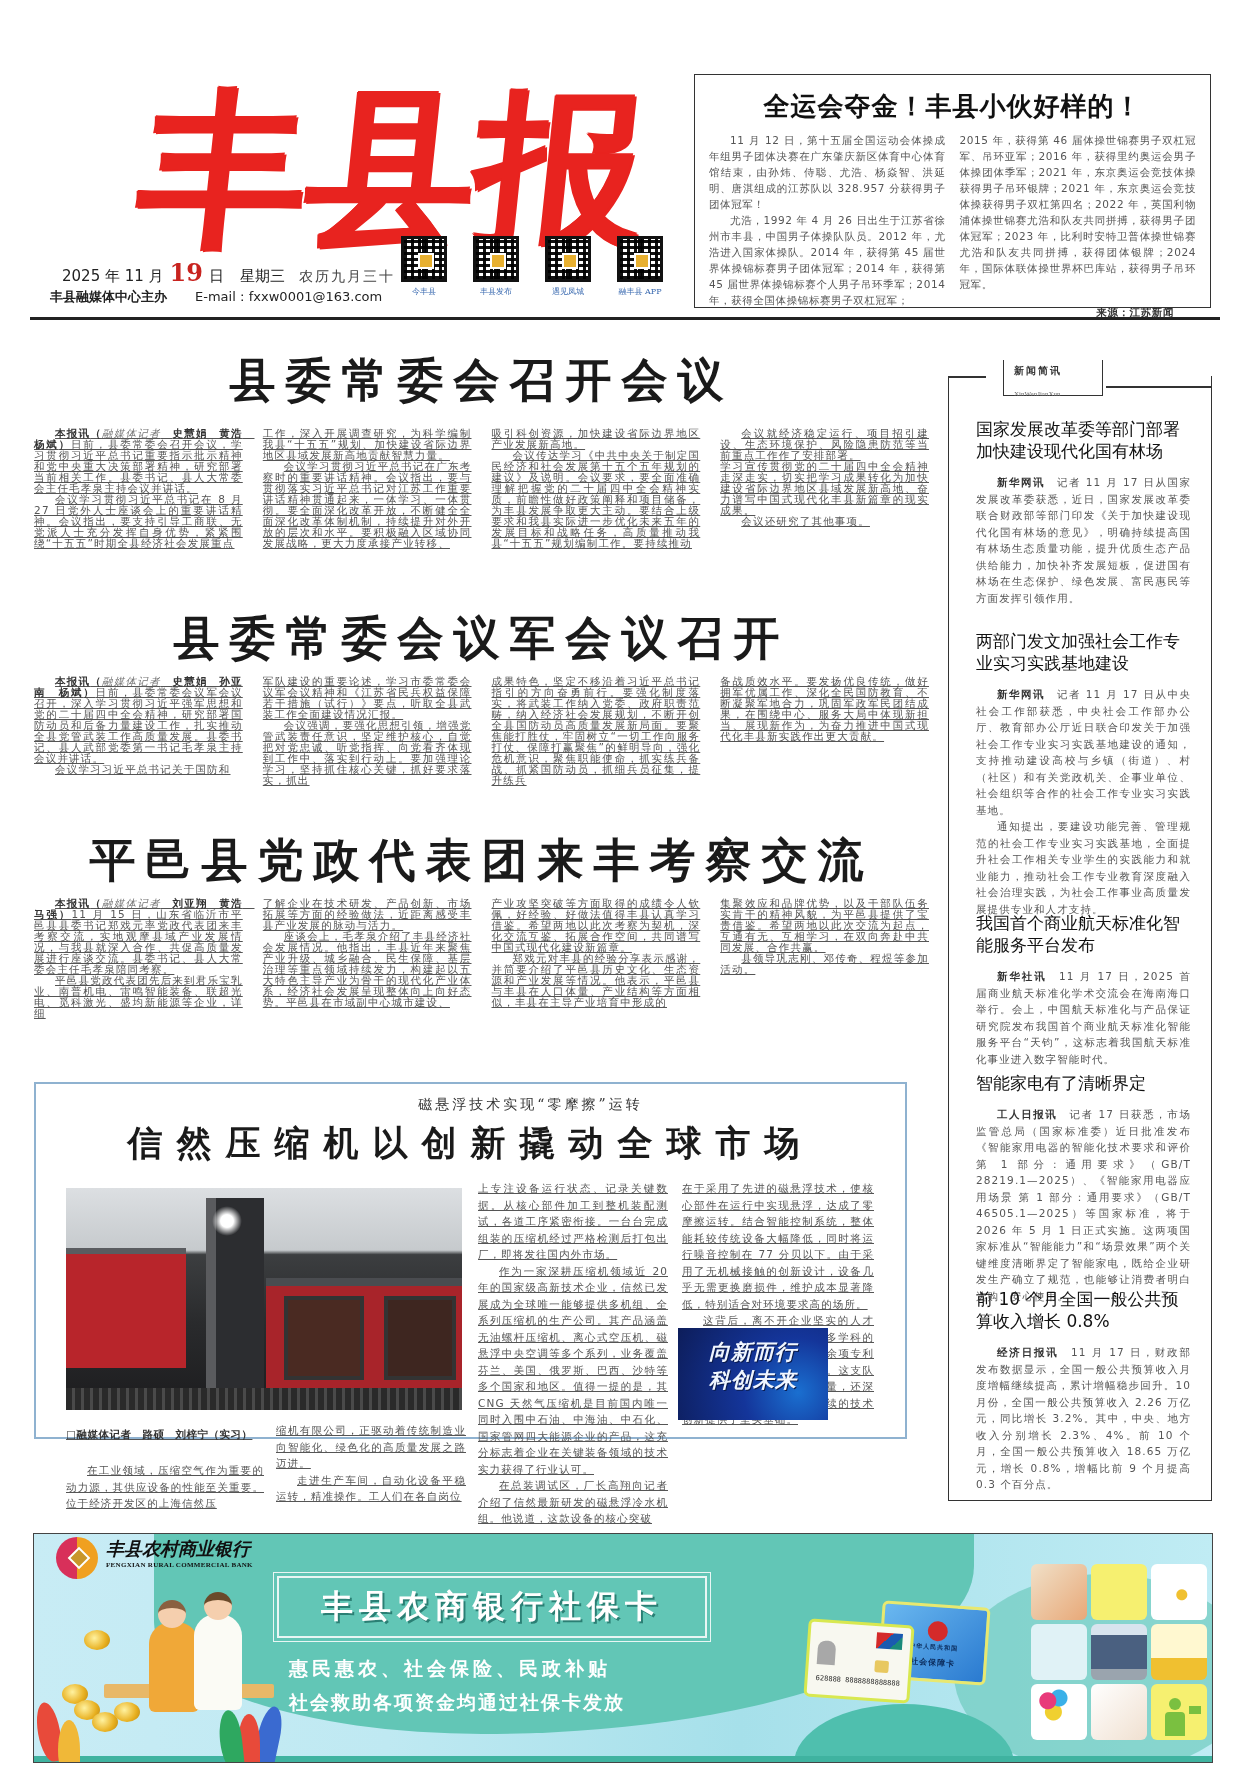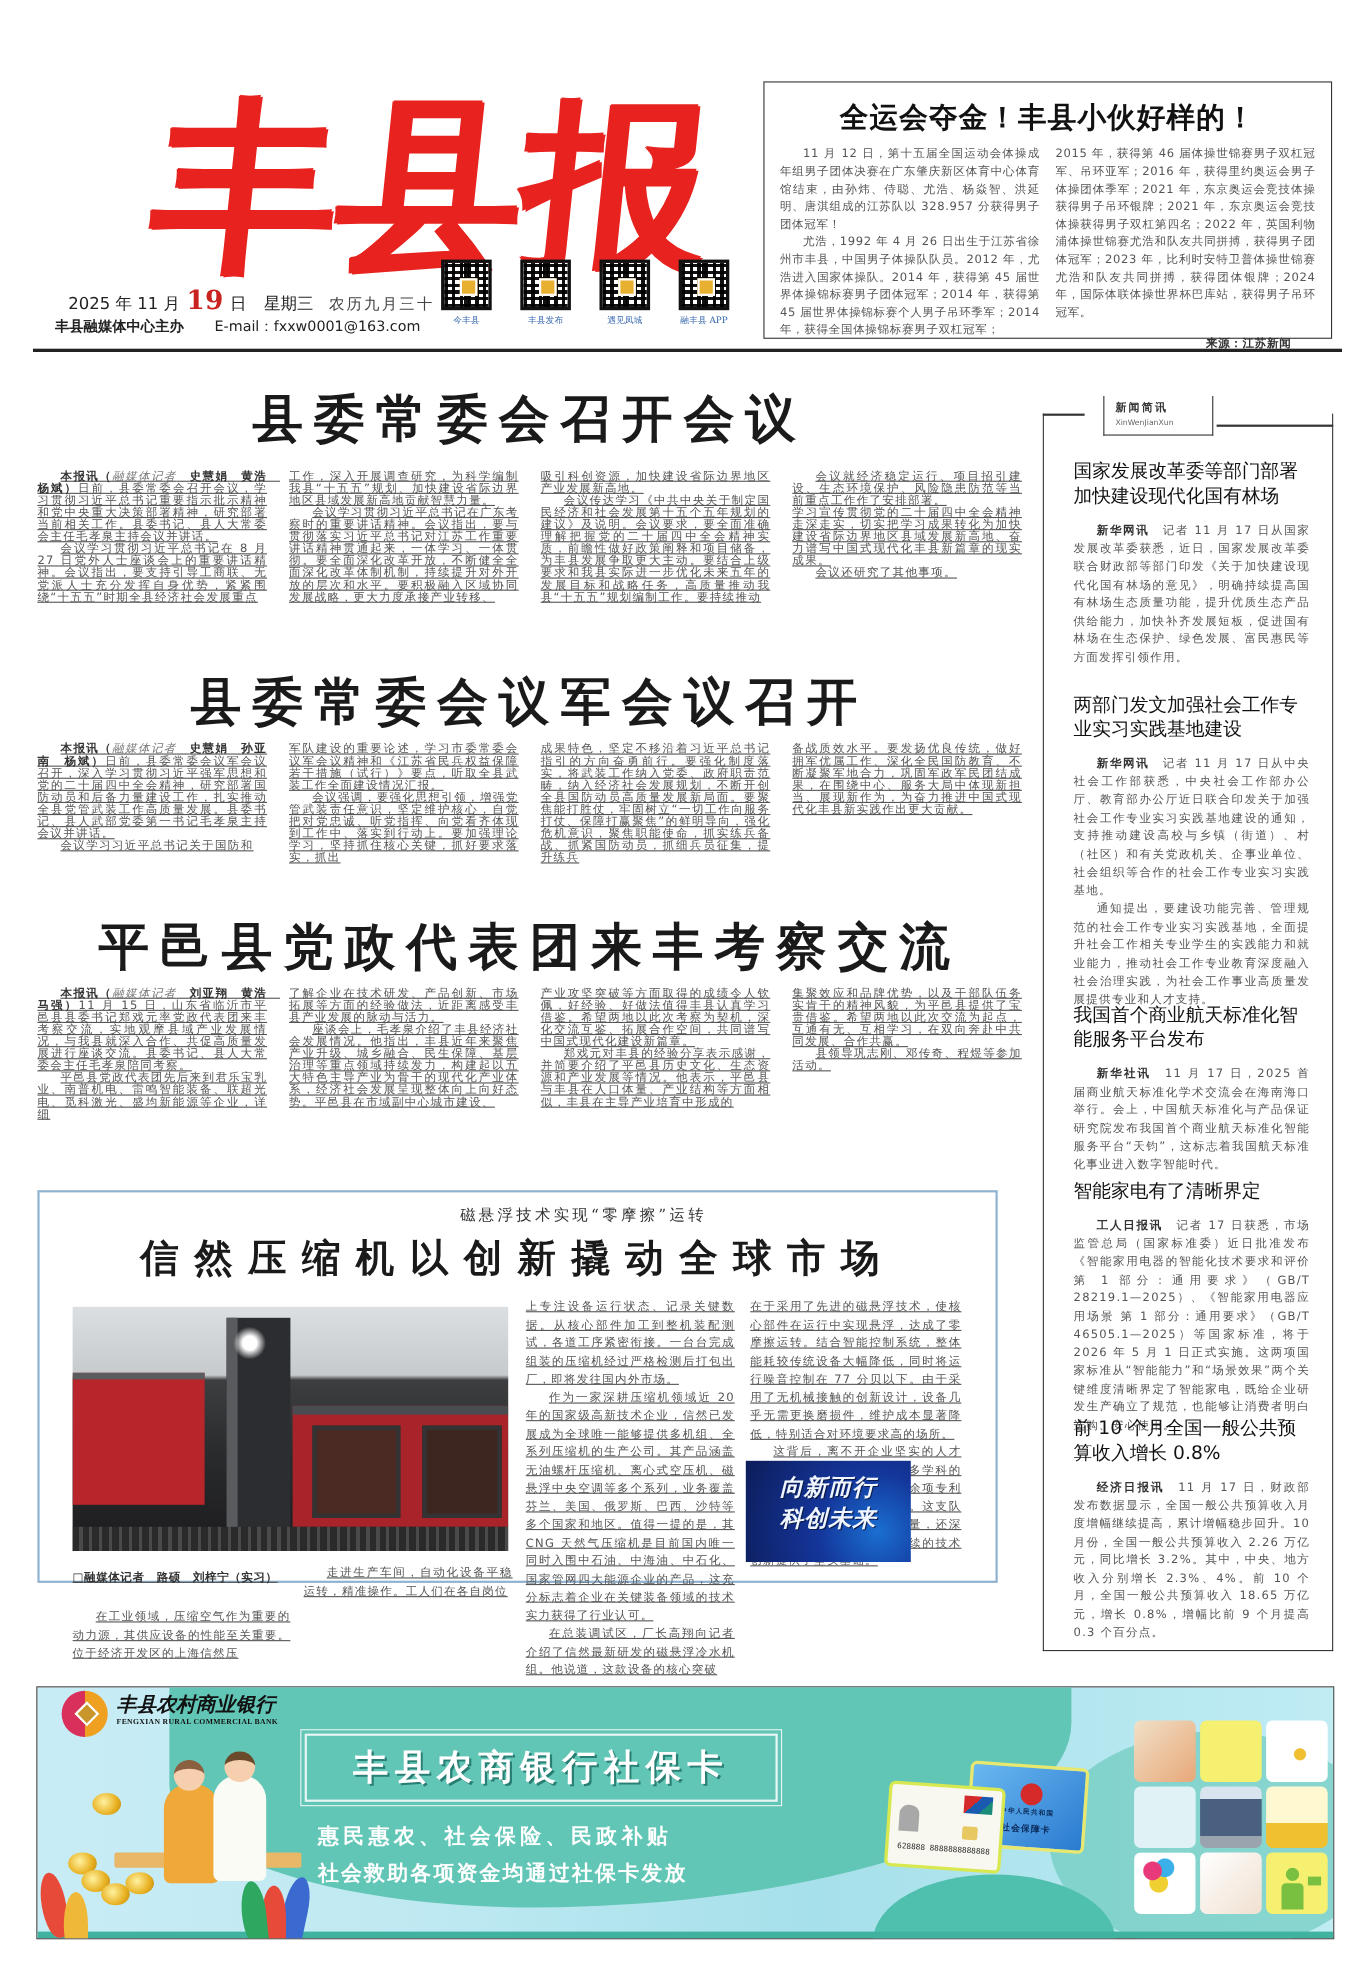--- a/index.html
+++ b/index.html
@@ -60,23 +60,23 @@
   .fcol p { text-indent: 2em; }
   .fcaption { font-weight: bold; color: #333; font-size: 10.5px; letter-spacing: 0.5px; margin-bottom: 14px; text-indent: 0 !important; }
   .promo { position: absolute; left: 677px; top: 1283px; width: 150px; height: 92px;
       background: radial-gradient(circle at 80% 70%, #1a6fd0 0%, #14359a 40%, #0d1d5a 100%); overflow: hidden; }
   .promo .t { position:absolute; left:0; width:100%; text-align:center; font-size:21px; font-weight:bold; color:#f0f6ff; font-style: italic; letter-spacing: 1px; text-shadow: 1px 1px 0 #0a1a4a; }
 
   
   .side { left: 948px; top: 376px; width: 264px; height: 1125px; border: 1.5px solid #333; border-top: none; }
   .side-top-l { left: 948px; top: 376px; width: 38px; height: 1.5px; background:#333; }
   .side-top-r { left: 1106px; top: 386px; width: 106px; height: 1.5px; background:#333; }
-  .side-tab { left: 1003px; top: 360px; width: 100px; height: 36px; border: 1.5px solid #333; border-top: none; padding: 4px 0 0 10px; background:#fff; }
+  .side-tab { left: 1003px; top: 360px; width: 100px; height: 36px; border: 1.5px solid #333; border-top: none; padding: 4px 0 0 10px; background:#fff;font-family:Liberation Serif, serif; }
   .side-tab .zh { font-size: 10px; font-weight: bold; color: #333; letter-spacing: 2px; }
-  .side-tab .py { font-size: 7px; color: #666; margin-top: 2px; }
+  .side-tab .py { font-size: 7px; color: #666; margin-top: 12px; }
   .side-item { position: absolute; left: 976px; width: 215px; }
   .side-head { font-size: 17px; line-height: 22px; color: #111; margin-bottom: 12px; }
   .side-body { font-size: 10.5px; line-height: 16.5px; color: #555; text-align: justify; letter-spacing: 1.1px; }
   .side-body p { text-indent: 2em; }
   .side-body .lead { font-weight: bold; color: #333; }
 
   
   .ad { left: 33px; top: 1533px; width: 1180px; height: 230px; border: 1.5px solid #444; overflow: hidden;
       background: linear-gradient(90deg, #c8ecf5 0%, #bfe9f2 30%, #a6e0ea 60%, #c0ecf4 100%); }
   .ad .wave1 { position:absolute; left:120px; top:-80px; width:820px; height:280px; border-radius: 0 0 60% 40%; background:#62c6b6; }
@@ -247,20 +247,21 @@
   </div>
 
   <div class="fcol" style="left:30px; top:342px; width:200px;">
     <p class="fcaption">□融媒体记者　路硕　刘梓宁（实习）</p>
   </div>
 
   <div class="fcol" style="left:30px; top:378px; width:198px;">
     <p>在工业领域，压缩空气作为重要的动力源，其供应设备的性能至关重要。位于经济开发区的上海信然压</p>
   </div>
   <div class="fcol" style="left:240px; top:338px; width:190px;">
+    <p style="text-indent:0">缩机有限公司，正驱动着传统制造业向智能化、绿色化的高质量发展之路迈进。</p>
     <p>走进生产车间，自动化设备平稳运转，精准操作。工人们在各自岗位</p>
   </div>
   <div class="fcol" style="left:442px; top:96px; width:190px;">
     <p style="text-indent:0">上专注设备运行状态、记录关键数据。从核心部件加工到整机装配测试，各道工序紧密衔接。一台台完成组装的压缩机经过严格检测后打包出厂，即将发往国内外市场。</p>
     <p>作为一家深耕压缩机领域近 20 年的国家级高新技术企业，信然已发展成为全球唯一能够提供多机组、全系列压缩机的生产公司。其产品涵盖无油螺杆压缩机、离心式空压机、磁悬浮中央空调等多个系列，业务覆盖芬兰、美国、俄罗斯、巴西、沙特等多个国家和地区。值得一提的是，其 CNG 天然气压缩机是目前国内唯一同时入围中石油、中海油、中石化、国家管网四大能源企业的产品，这充分标志着企业在关键装备领域的技术实力获得了行业认可。</p>
     <p>在总装调试区，厂长高翔向记者介绍了信然最新研发的磁悬浮冷水机组。他说道，这款设备的核心突破</p>
   </div>
   <div class="fcol" style="left:646px; top:96px; width:192px;">
     <p style="text-indent:0">在于采用了先进的磁悬浮技术，使核心部件在运行中实现悬浮，达成了零摩擦运转。结合智能控制系统，整体能耗较传统设备大幅降低，同时将运行噪音控制在 77 分贝以下。由于采用了无机械接触的创新设计，设备几乎无需更换磨损件，维护成本显著降低，特别适合对环境要求高的场所。</p>
     <p>这背后，离不开企业坚实的人才支撑。信然组建了一支涵盖多学科的研发团队，已累计获得 60 余项专利授权，其中发明专利 22 项。这支队伍不仅是产品研发的核心力量，还深度参与行业标准制定，为持续的技术创新提供了坚实基础。</p>

